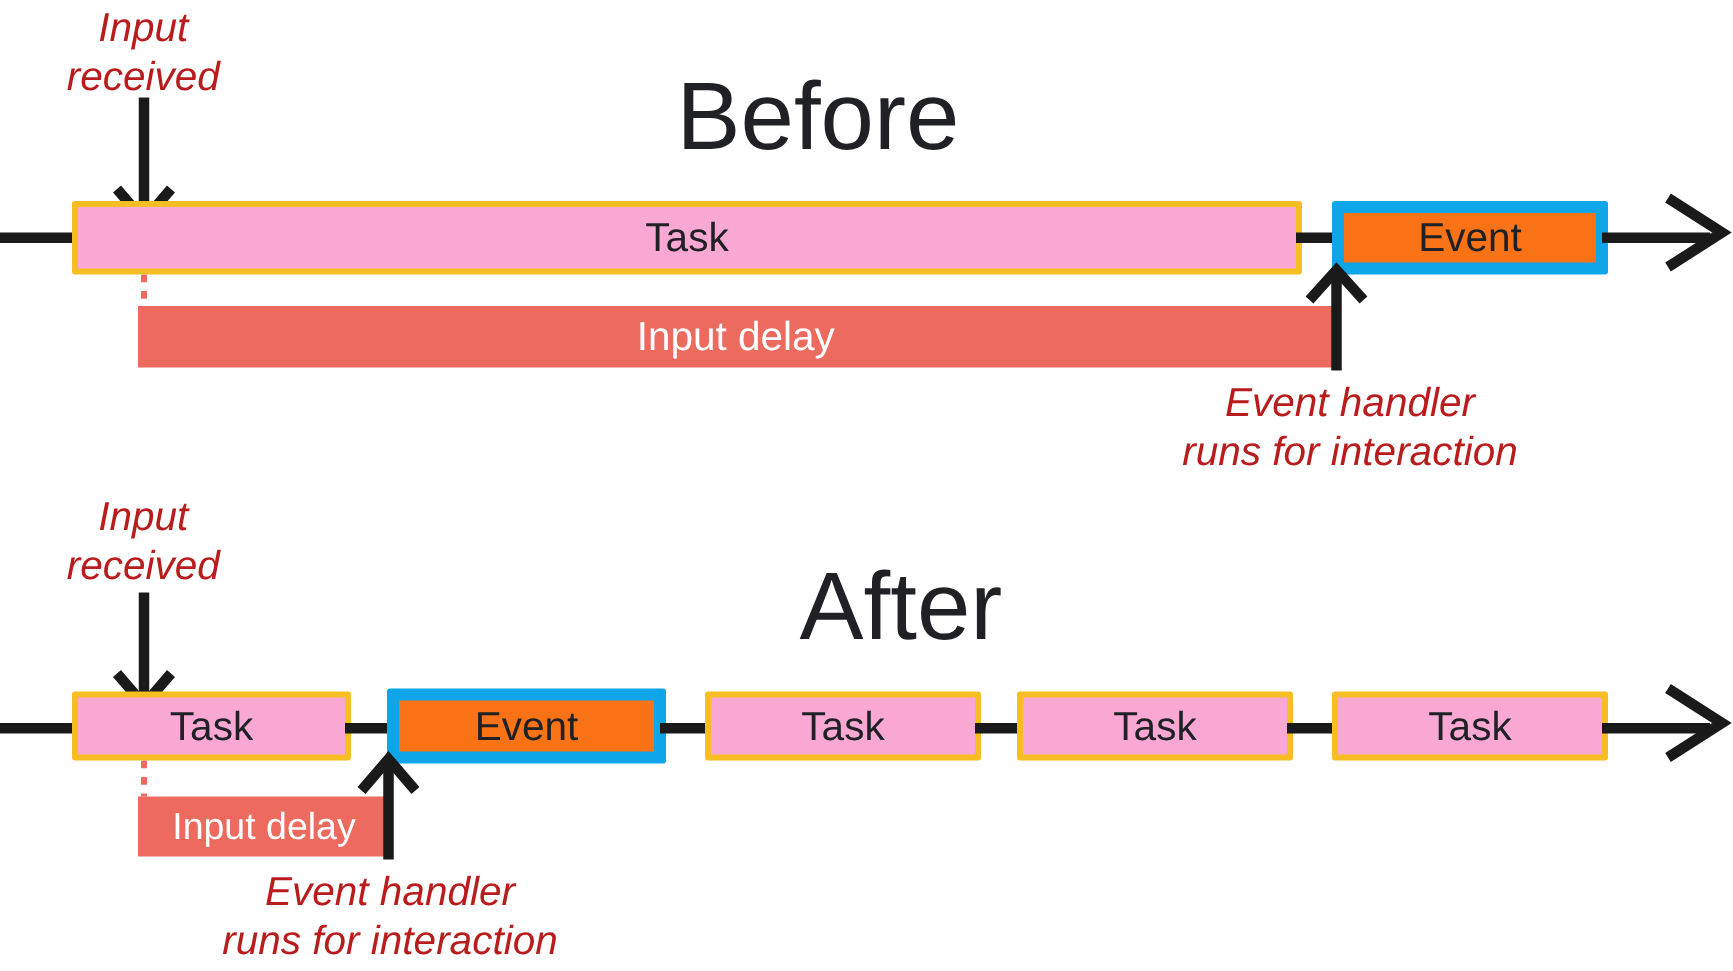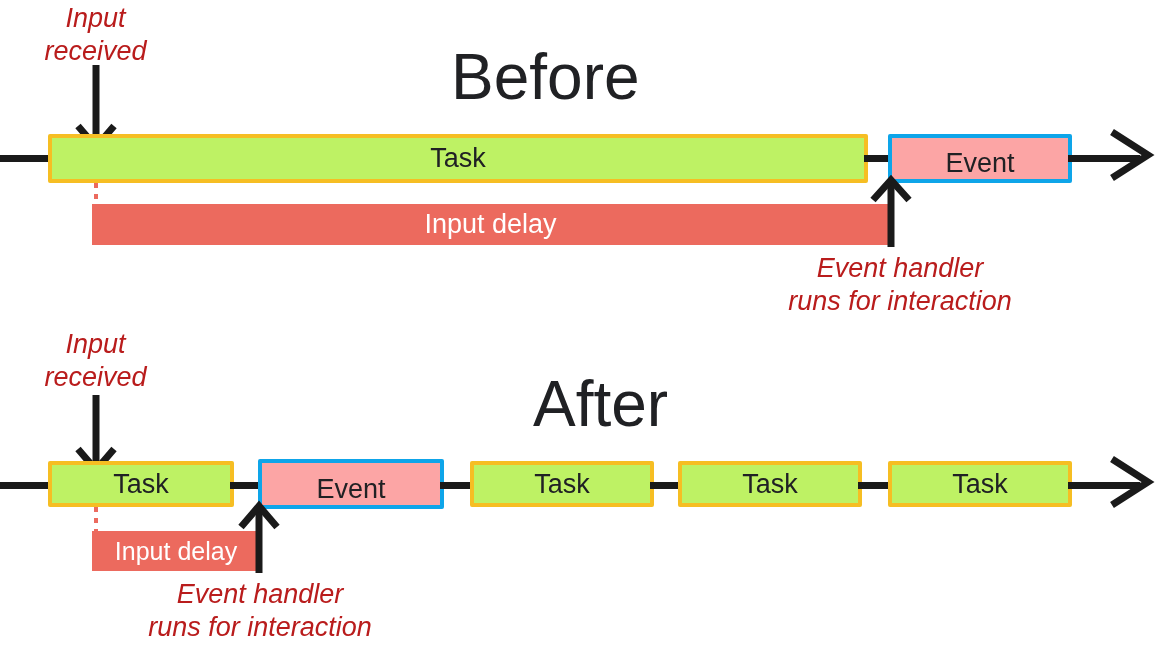--- a/index.html
+++ b/index.html
@@ -48,27 +48,26 @@
     display: flex;
     align-items: center;
     justify-content: center;
     border-radius: 2px;
     font-size: 27px;
     font-weight: 400;
     color: #202124;
     white-space: nowrap;
   }
   .box-task {
-    background: #bef264;
+    background: #f9a8d4;
     border: 4px solid #F6BE23;
   }
   .box-event {
-    background: #fca5a5;
-    border: 4px solid #0ea5e9;
-    align-items: flex-end;
+    background: #f97316;
+    border: 8px solid #0ea5e9;
   }
 
   
   .delay-bar {
     background: #EC6A5E;
     display: flex;
     align-items: center;
     justify-content: center;
     color: #ffffff;
     font-size: 27px;

